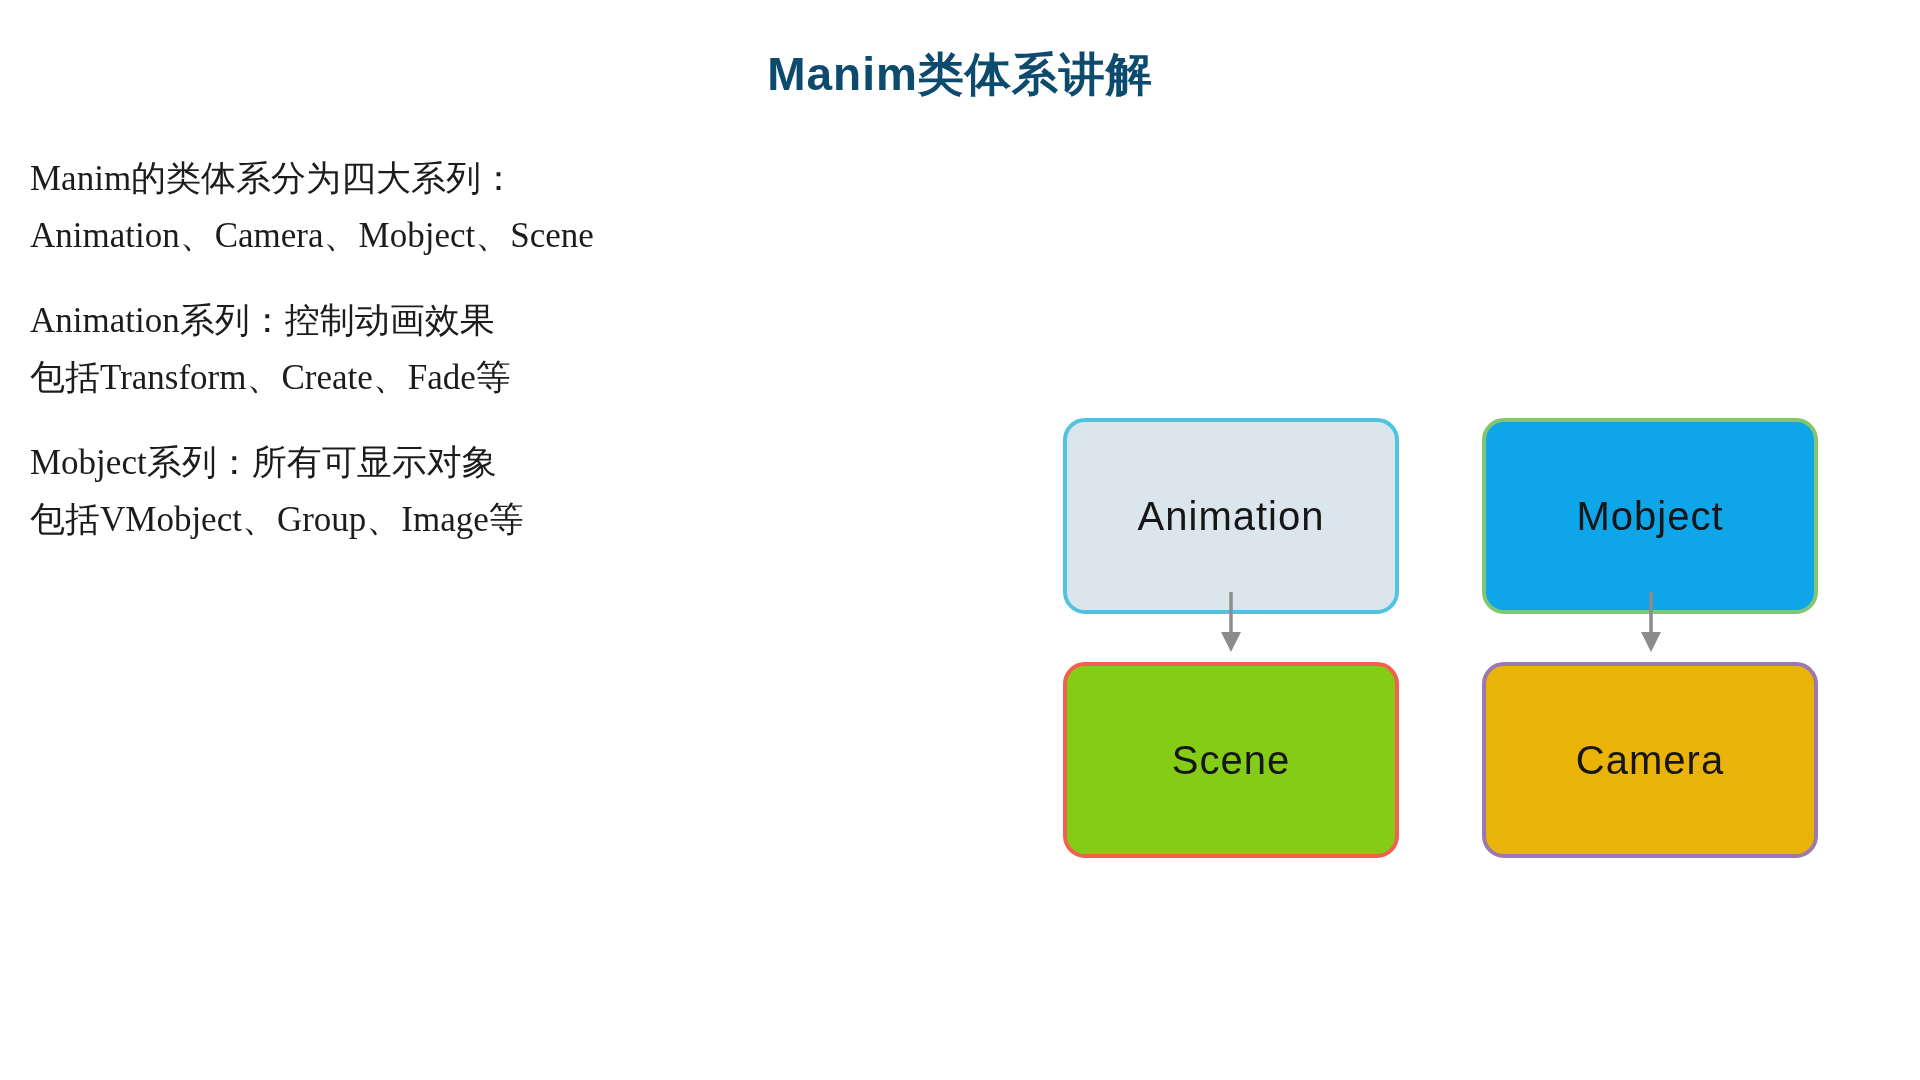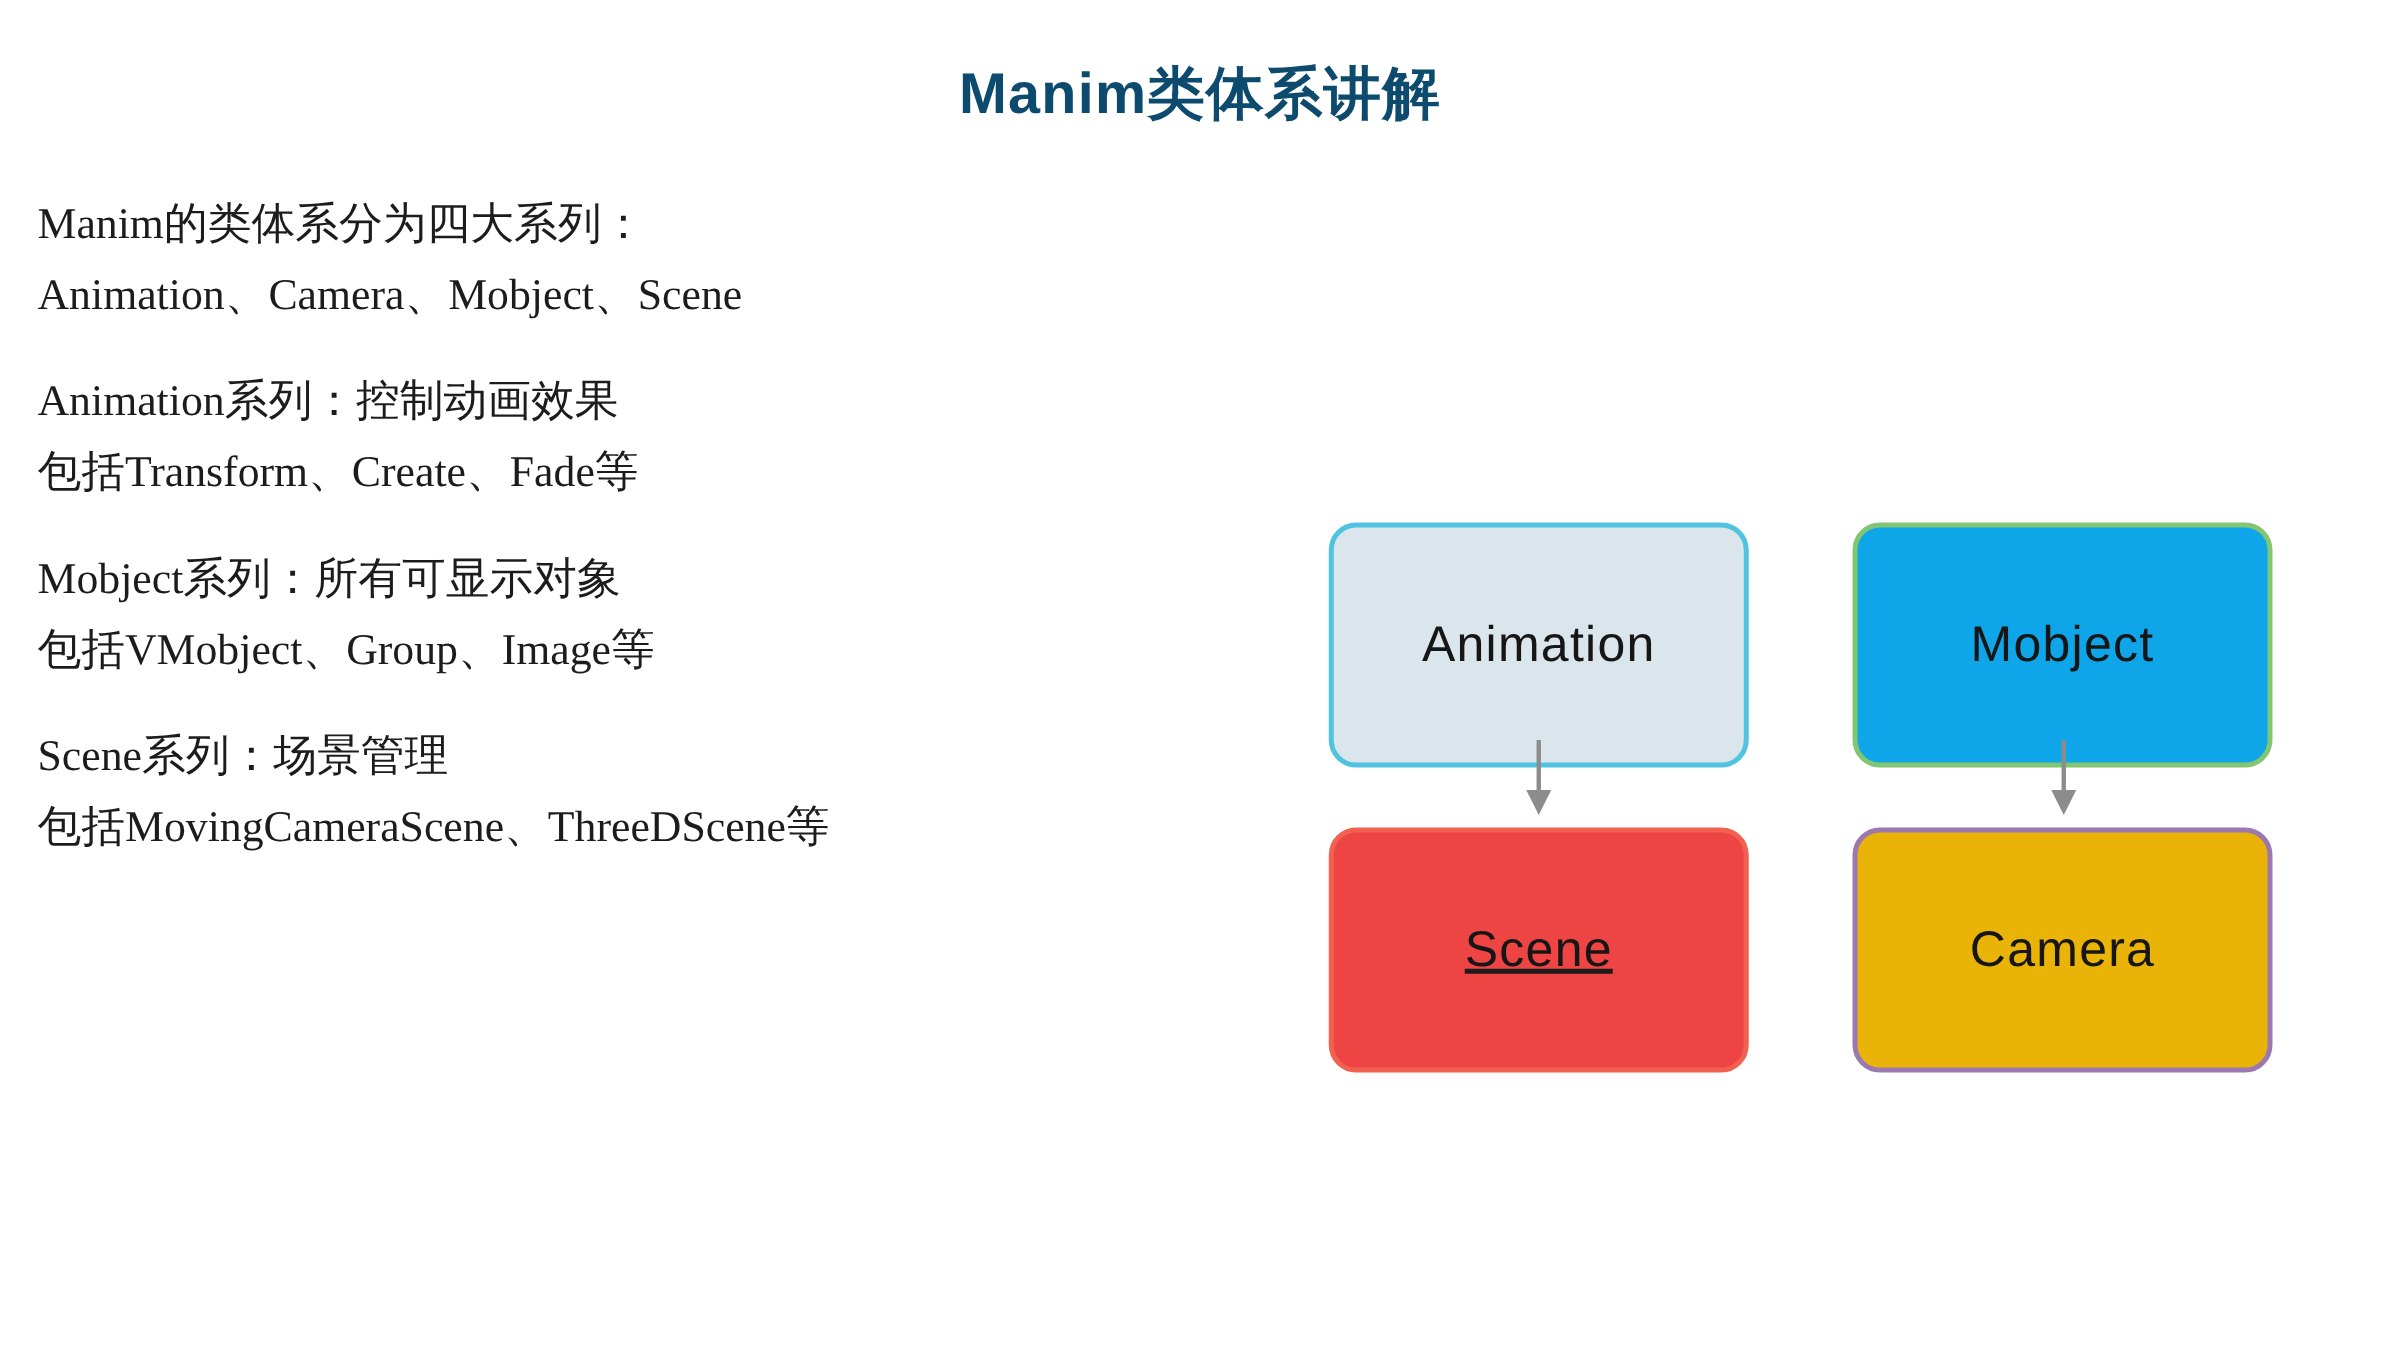--- a/index.html
+++ b/index.html
@@ -92,35 +92,31 @@
       <div class="line">Animation、Camera、Mobject、Scene</div>
     </div>
     <div class="para">
       <div class="line">Animation系列：控制动画效果</div>
       <div class="line">包括Transform、Create、Fade等</div>
     </div>
     <div class="para">
       <div class="line">Mobject系列：所有可显示对象</div>
       <div class="line">包括VMobject、Group、Image等</div>
     </div>
-    <div class="para">
-      <div class="line">Scene系列：场景管理</div>
-      <div class="line">包括MovingCameraScene、ThreeDScene等</div>
-    </div>
   </div>
 
   <div class="node node-animation" style="background: rgb(219, 230, 236); border-color: rgb(79, 195, 224);">
     <span class="node-label">Animation</span>
   </div>
 
   <div class="node node-mobject" style="background: #0ea5e9; border-color: rgb(130, 197, 115);">
     <span class="node-label">Mobject</span>
   </div>
 
-  <div class="node node-scene" style="background: #ef4444; border-color: rgb(242, 96, 79); text-decoration: underline;">
+  <div class="node node-scene" style="background: #84cc16; border-color: rgb(242, 96, 79);">
     <span class="node-label">Scene</span>
   </div>
 
   <div class="node node-camera" style="background: #eab308; border-color: rgb(155, 121, 176);">
     <span class="node-label">Camera</span>
   </div>
 
   <svg class="arrow arrow-1" viewBox="0 0 40 66">
     <line x1="20" y1="2" x2="20" y2="44" stroke-width="3.5" stroke="#8c8c8c"></line>
     <polygon points="10,42 30,42 20,62" fill="#8c8c8c"></polygon>

